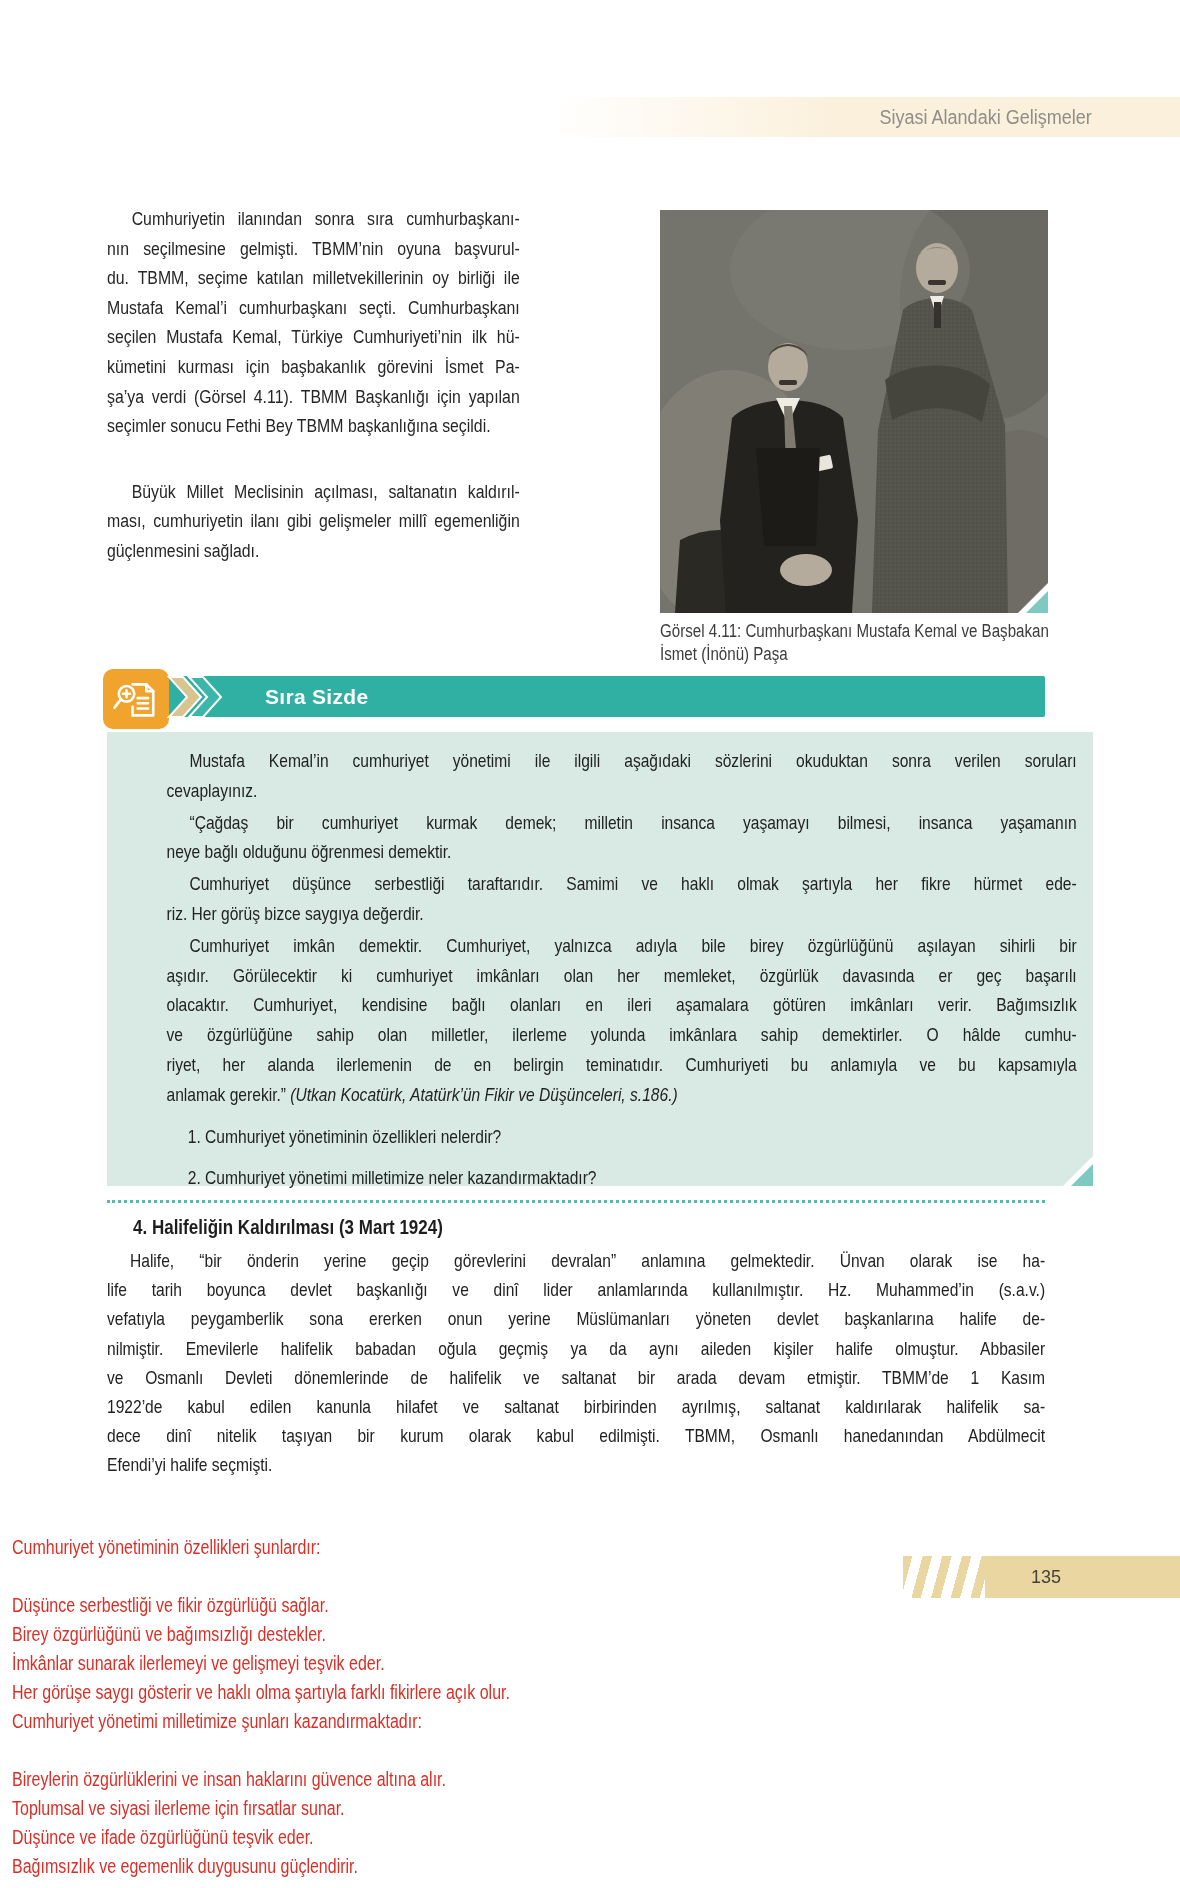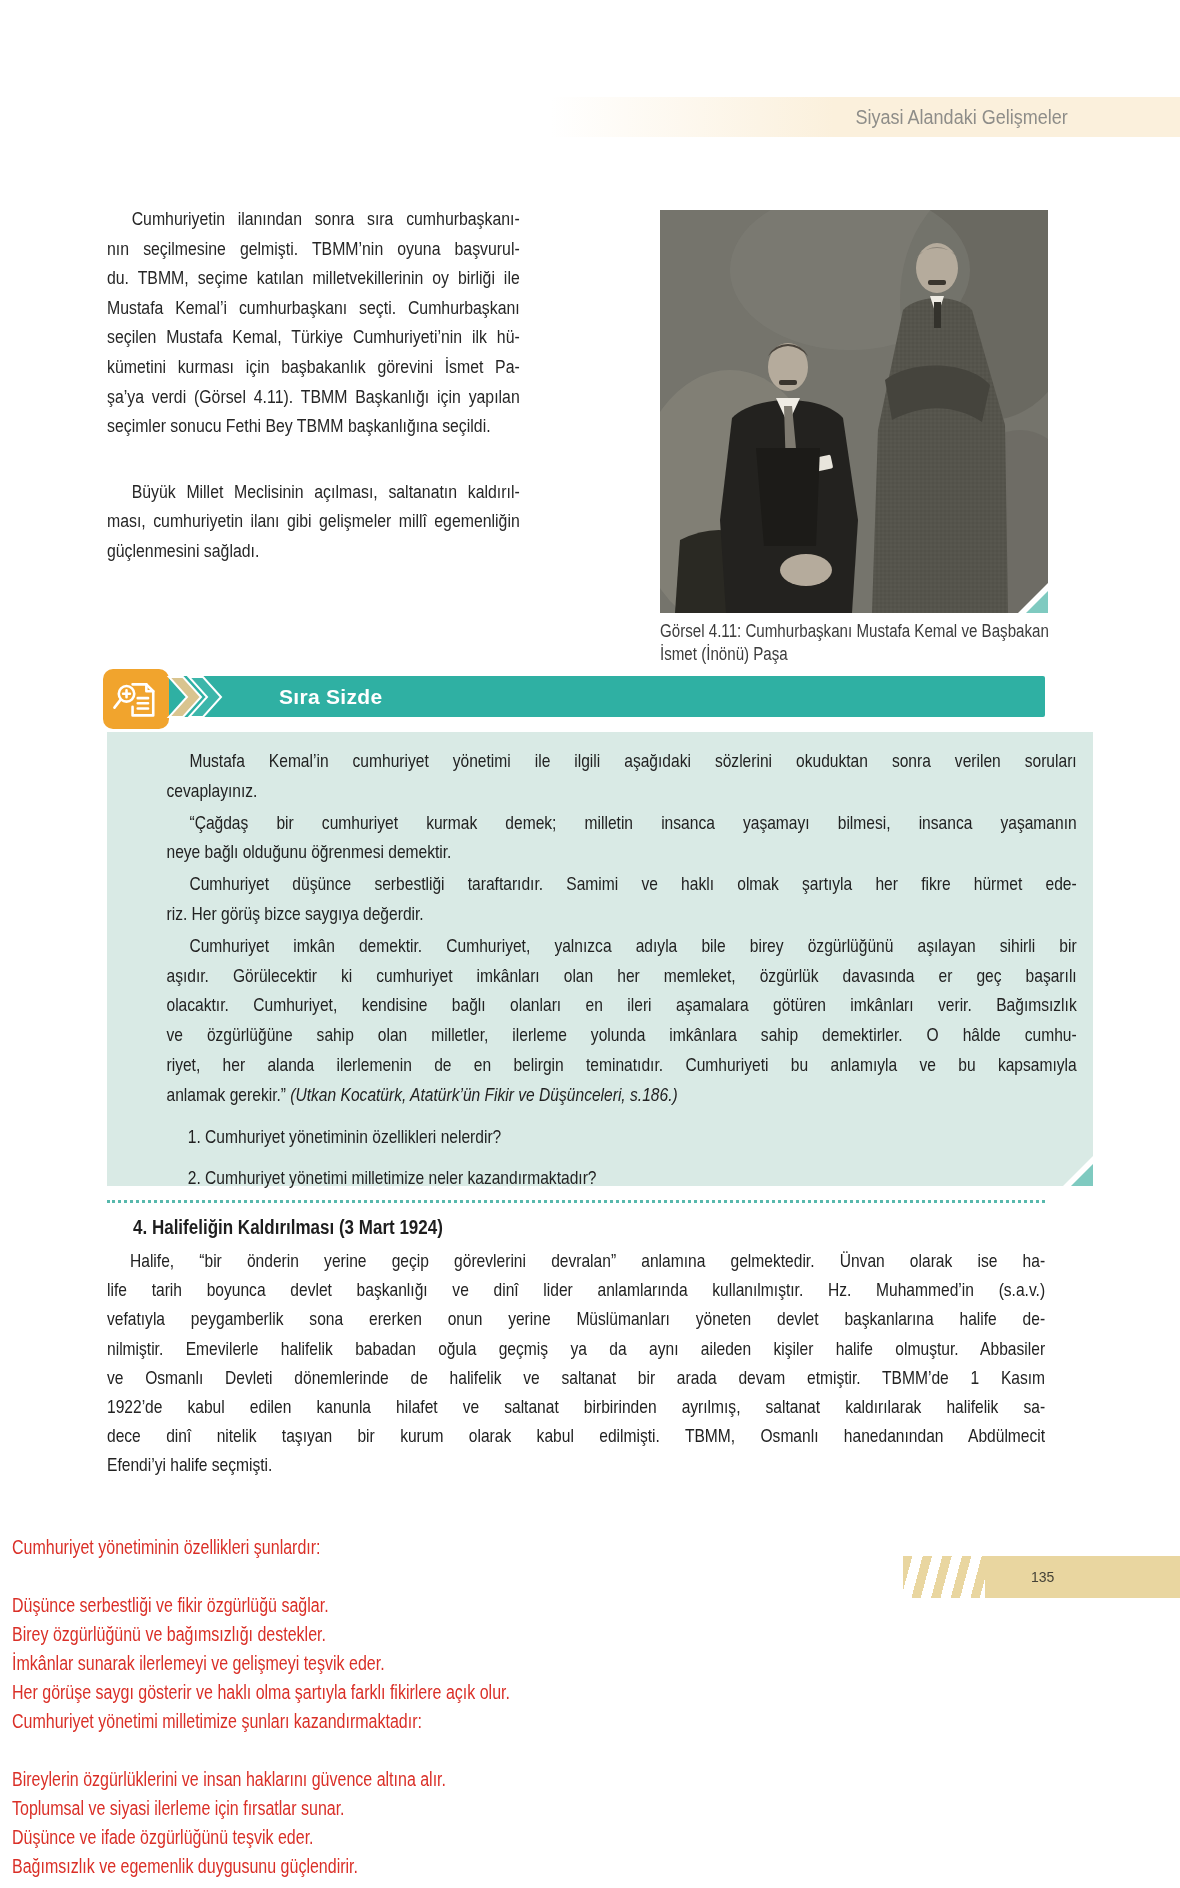--- a/index.html
+++ b/index.html
@@ -7,21 +7,21 @@
     --red:#da2f27; --header_beige:#fbf0dc; --fold_teal:#7fcac0;
     --text_dark:#262626; --caption_gray:#3c3c3c; --header_text:#8e8d89;
   }
   html,body{margin:0;padding:0;background:#9a9a9a;}
   .page{position:relative;width:1180px;height:1888px;background:#fff;overflow:hidden;
         font-family:"Liberation Sans", sans-serif;color:var(--text_dark);margin:0 auto;}
 
   
   .header-strip{position:absolute;left:550px;top:97px;right:0;height:40px;
     background:linear-gradient(to right, rgba(251,240,220,0), var(--header_beige) 45%);
-    display:flex;align-items:center;justify-content:flex-end;padding-right:112px;box-sizing:border-box;}
+    display:flex;align-items:center;justify-content:flex-end;padding-right:88px;box-sizing:border-box;}
   .header-strip .t{font-size:20px;color:var(--header_text);white-space:pre;
     transform:scaleX(.9);transform-origin:100% 50%;}
 
   
   .ln{text-align:justify;text-align-last:justify;white-space:nowrap;}
   .ln.last{text-align-last:left;}
   .indent-first .ln:first-child{text-indent:28px;}
 
   .col-left{position:absolute;left:107px;top:205px;width:469px;
     transform:scaleX(.88);transform-origin:0 0;font-size:18px;line-height:29.6px;}
@@ -32,21 +32,21 @@
   .fold{position:absolute;right:0;bottom:0;width:30px;height:30px;background:#fff;
     clip-path:polygon(100% 0,100% 100%,0 100%);}
   .fold::after{content:"";position:absolute;right:0;bottom:0;width:22px;height:22px;
     background:var(--fold_teal);clip-path:polygon(100% 0,100% 100%,0 100%);}
   .caption{position:absolute;left:660px;top:620px;width:462px;transform:scaleX(.84);
     transform-origin:0 0;font-size:18px;line-height:23px;color:var(--caption_gray);white-space:pre;}
 
   
   .banner{position:absolute;left:107px;top:676px;width:938px;height:41px;
     background:var(--teal);border-radius:2px;}
-  .banner .title{position:absolute;left:172px;top:50%;transform:translateY(-50%);
+  .banner .title{position:absolute;left:158px;top:50%;transform:translateY(-50%);
     color:#fff;font-size:21px;font-weight:bold;letter-spacing:.3px;white-space:nowrap;}
   .badge{position:absolute;left:-4px;top:-7px;width:66px;height:60px;background:var(--orange);
     border-radius:10px;display:flex;align-items:center;justify-content:center;}
   .chevrons{position:absolute;left:58px;top:-3px;}
 
   
   .abox{position:absolute;left:107px;top:732px;width:938px;height:454px;background:var(--mint);padding-left:48px;}
   .abox-inner{padding:12px 0 0 14px;width:1110px;transform:scaleX(.82);transform-origin:0 0;
     font-size:19px;line-height:29.8px;color:#222;}
   .abox-inner .para{margin-top:2px;}
@@ -65,21 +65,21 @@
   
   .red-block{position:absolute;left:12px;top:1533px;font-size:20px;line-height:29px;
     color:var(--red);white-space:pre;transform:scaleX(.8);transform-origin:0 0;}
 
   
   .pgbar{position:absolute;left:903px;top:1556px;right:0;height:42px;}
   .pgbar .stripes{position:absolute;left:0;top:0;width:84px;height:100%;
     background:repeating-linear-gradient(105deg, var(--tan) 0 9px, #fff 9px 19px);}
   .pgbar .solid{position:absolute;left:82px;top:0;right:0;height:100%;background:var(--tan);}
   .pgbar .num{position:absolute;left:128px;top:50%;transform:translateY(-50%);
-    font-size:14px;color:#454237;}
+    font-size:18px;color:#454237;}
 </style>
 </head>
 <body>
 
 <div class="page">
 
   <div class="header-strip">
     <div class="t">Siyasi Alandaki Gelişmeler</div>
   </div>
 

